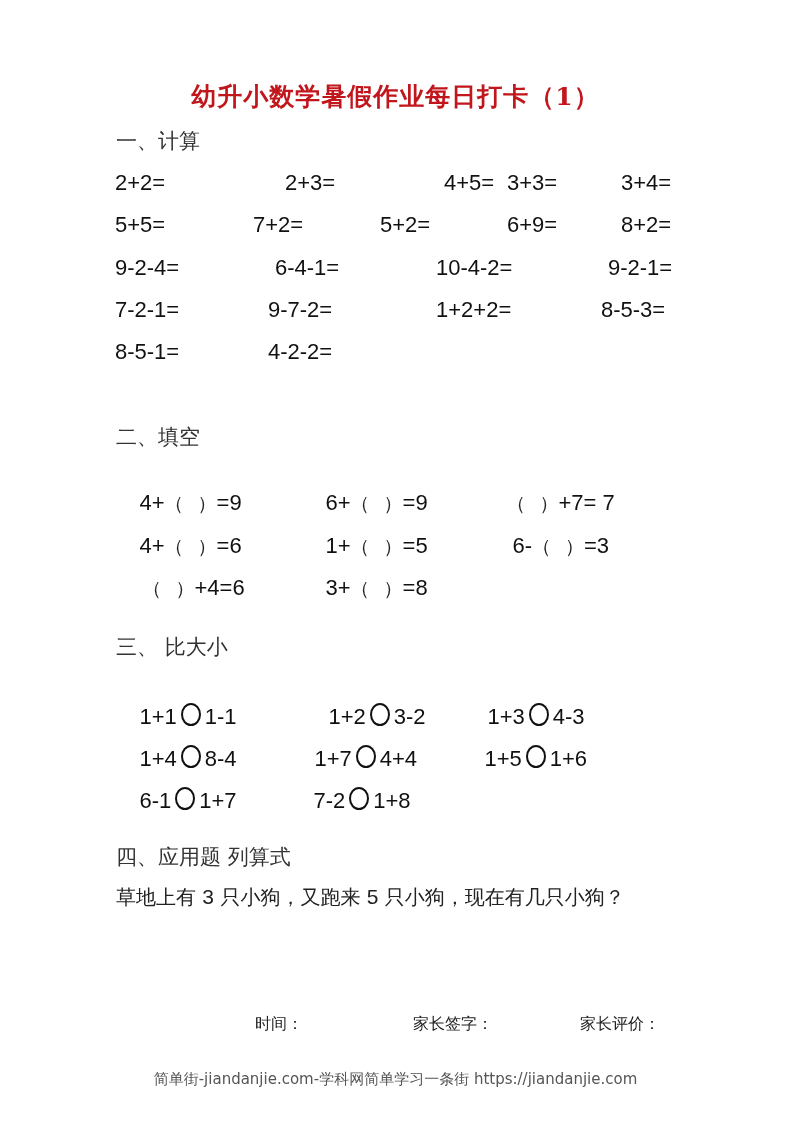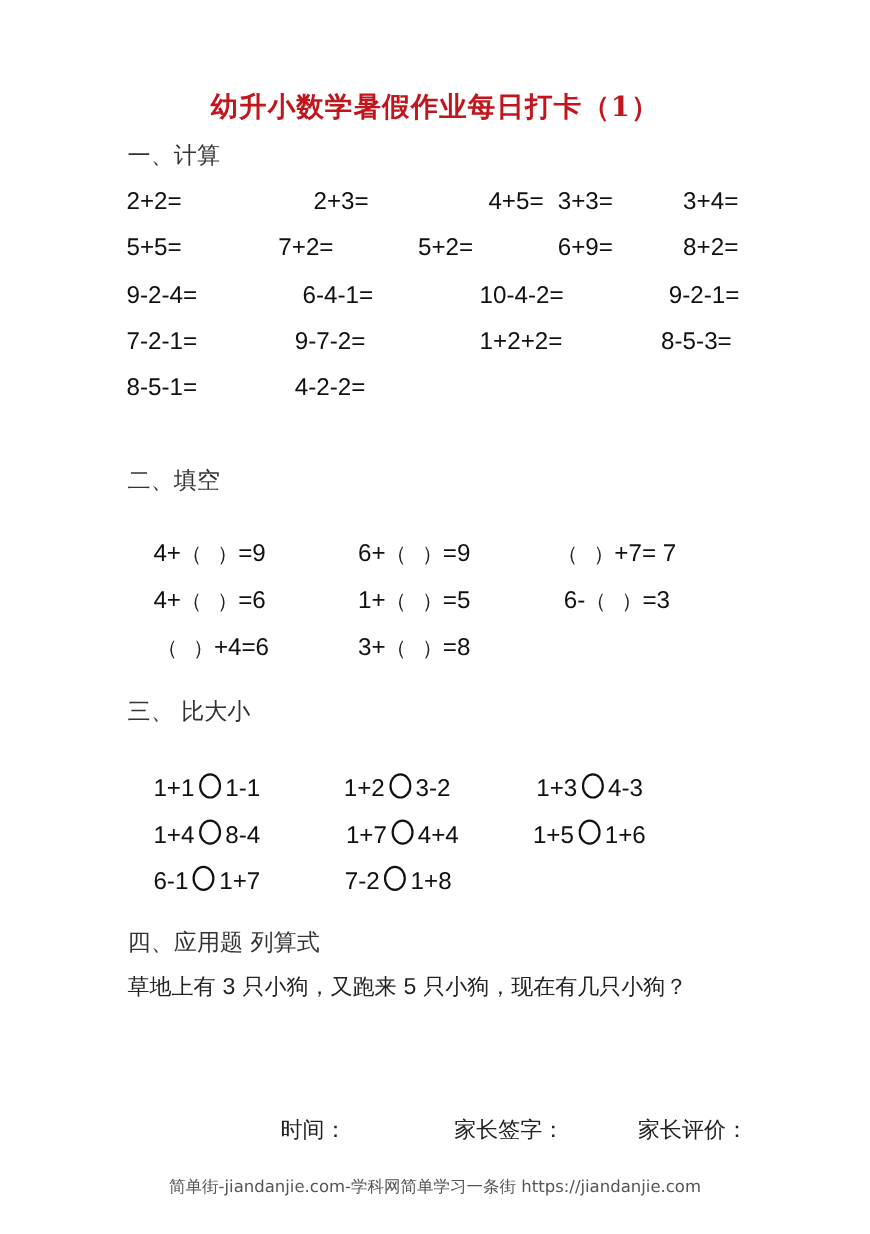--- a/index.html
+++ b/index.html
@@ -24,21 +24,21 @@
     display: inline-block; width: 16px; height: 19px; border: 2.5px solid #111;
     border-radius: 50%; vertical-align: -2px; margin: 0 4px;
   }
   .problem {
     position: absolute; left: 116px; top: 884px; font-family: "DejaVu Serif", "Liberation Serif", serif;
     font-size: 20px; color: #222;
   }
   .problem .num { font-family: "Liberation Sans", sans-serif; font-size: 21px; }
   .sig {
     position: absolute; top: 1014px; font-family: "DejaVu Serif", "Liberation Serif", serif;
-    font-size: 20px; color: #222;
+    font-size: 16px; color: #222;
   }
   .footer {
     position: absolute; left: 0; width: 791px; top: 1070px; text-align: center;
     font-family: "DejaVu Sans", sans-serif; font-size: 15px; color: #555;
   }
 </style>
 </head>
 <body>
 
 <div class="page">
@@ -99,21 +99,21 @@
   </div>
   <div class="item" style="left:301px; top:549px;">
     <span>3+</span><span class="paren">（</span><span class="blank" style="width:14px;"></span><span class="paren">）</span><span>=8</span>
   </div>
 
   <div class="heading" style="top:633px;">三、 比大小</div>
 
   <div class="item" style="left:115px; top:677px;">
     <span>1+1</span><span class="circle"></span><span>1-1</span>
   </div>
-  <div class="item" style="left:288px; top:677px;text-align:center;">
+  <div class="item" style="left:304px; top:677px;text-align:center;">
     <span>1+2</span><span class="circle"></span><span>3-2</span>
   </div>
   <div class="item" style="left:463px; top:677px;">
     <span>1+3</span><span class="circle"></span><span>4-3</span>
   </div>
 
   <div class="item" style="left:115px; top:719px;">
     <span>1+4</span><span class="circle"></span><span>8-4</span>
   </div>
   <div class="item" style="left:290px; top:719px;">

